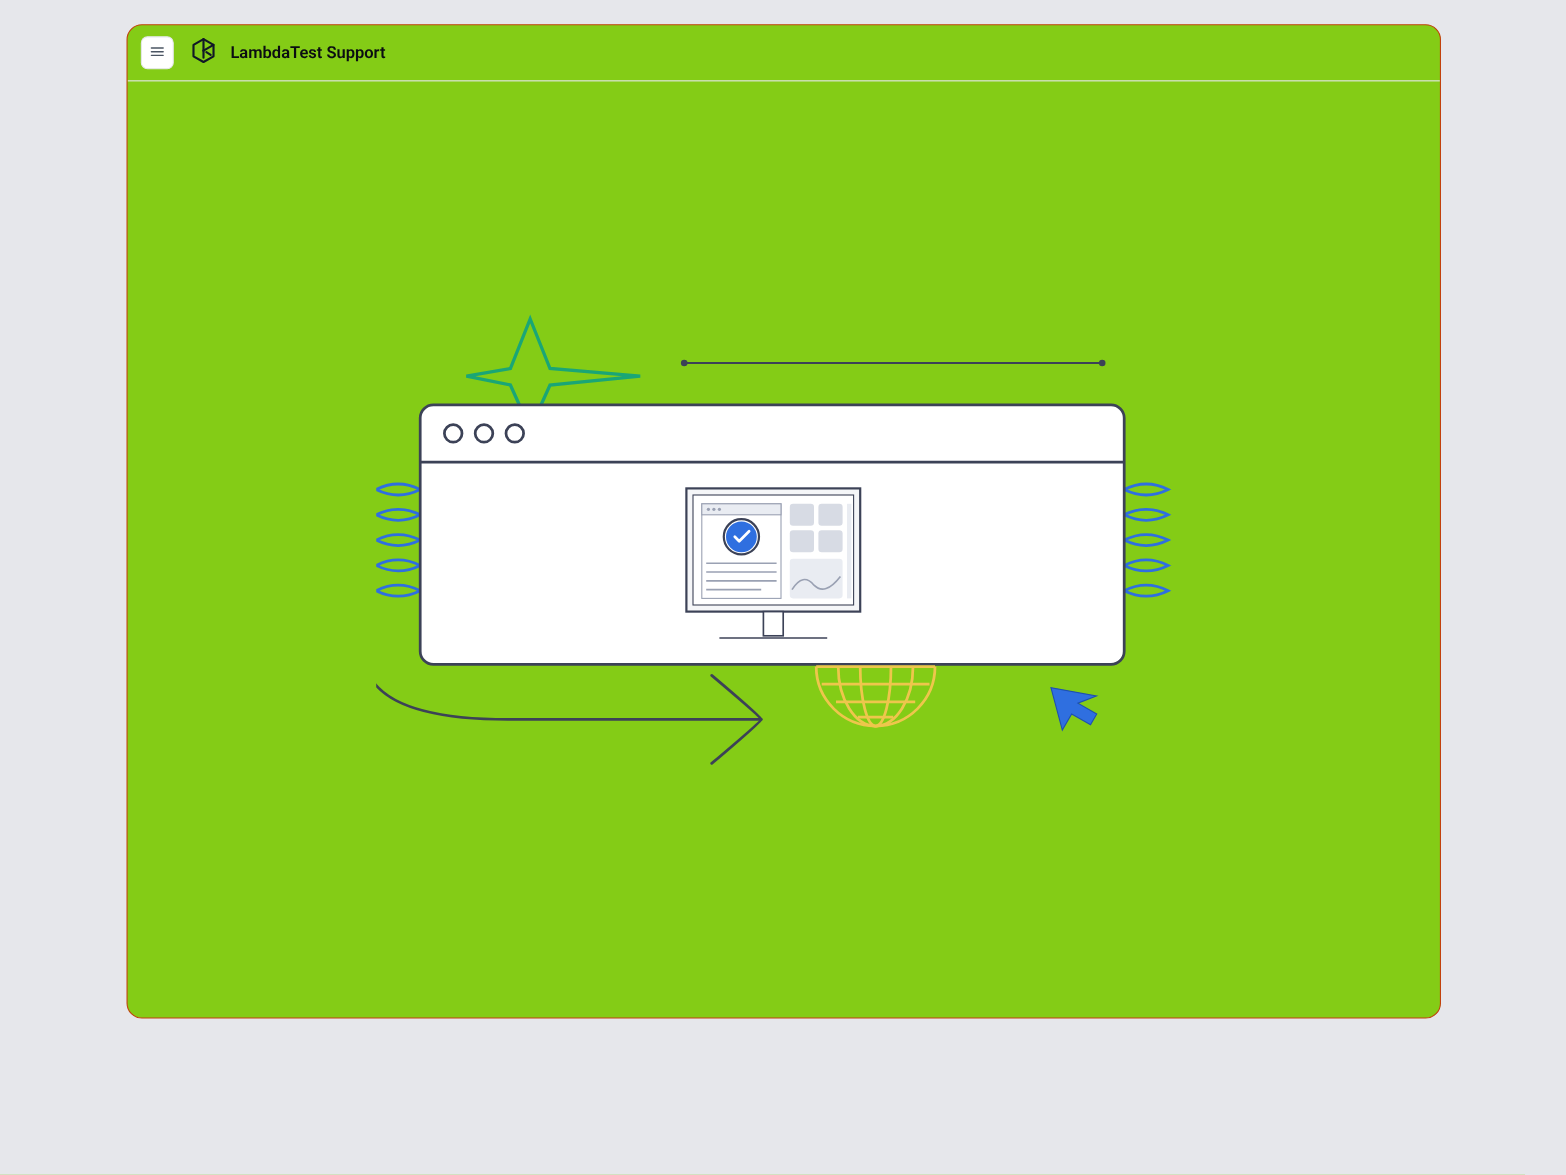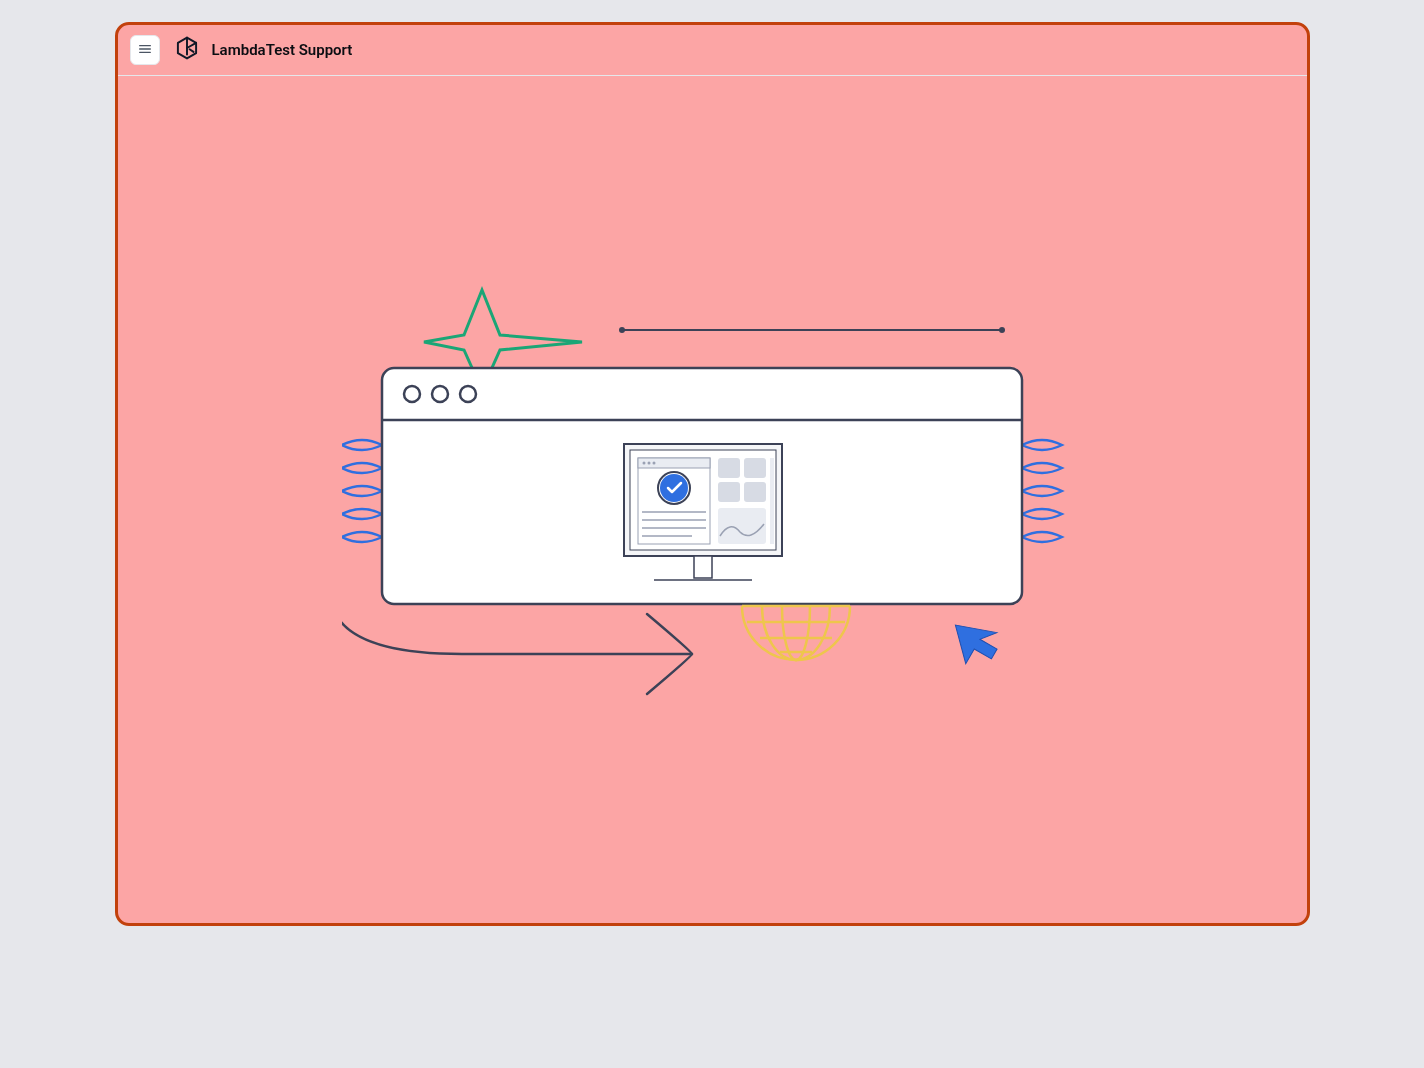--- a/index.html
+++ b/index.html
@@ -9,22 +9,22 @@
       font-family: -apple-system, BlinkMacSystemFont, "Segoe UI", Roboto, sans-serif;
       display: flex;
       align-items: flex-start;
       justify-content: center;
       padding: 22px 38px;
     }
     .window {
       width: 100%;
       max-width: 1195px;
       min-height: 904px;
-      background: #fca5a5;
-      border: 3px solid #c2410c;
+      background: #84cc16;
+      border: 1px solid #c2410c;
       border-radius: 14px;
       overflow: hidden;
       display: flex;
       flex-direction: column;
     }
     .titlebar {
       height: 51px;
       border-bottom: 1px solid #e5e7eb;
       display: flex;
       align-items: center;

